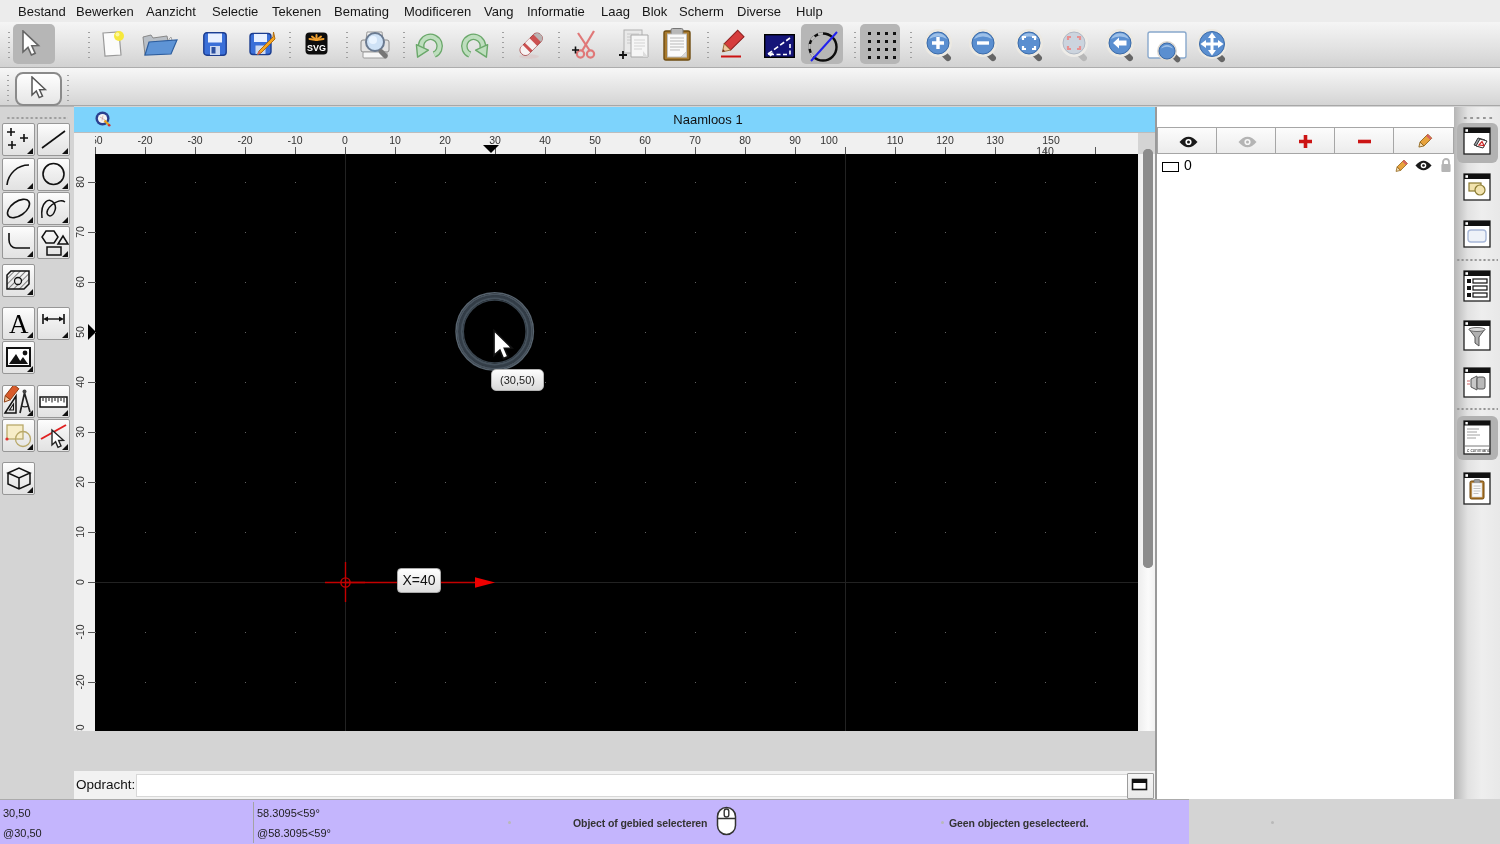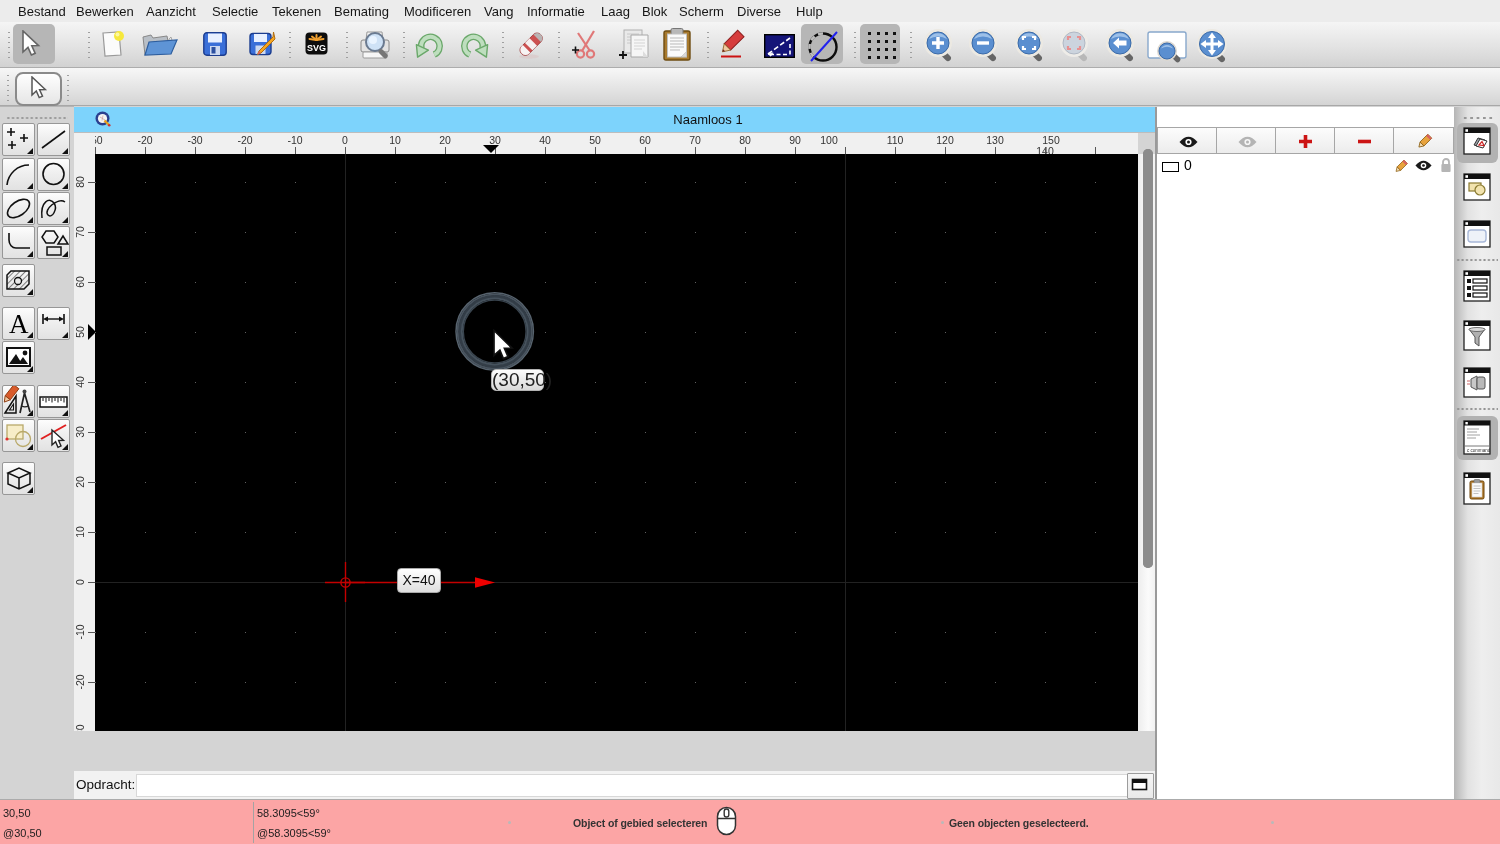--- a/index.html
+++ b/index.html
@@ -44,21 +44,21 @@
 #rpanel{left:1157px;top:107px;width:297px;height:692px;background:#fff;}
 #rptitle{left:0;top:0;width:297px;height:20px;background:linear-gradient(180deg,#f2f2f2,#d9d9d9);
   border-bottom:1px solid #b4b4b4;}
 .lbtn{position:absolute;top:20px;height:27px;background:linear-gradient(180deg,#fcfcfc,#ececec);
   border:1px solid #a6a6a6;box-sizing:border-box;}
 #splitter{left:1155px;top:107px;width:2px;height:692px;background:#9a9a9a;}
 
 #rdock{left:1454px;top:107px;width:46px;height:692px;
   background:linear-gradient(90deg,#b5b5b5,#e2e2e2 30%,#eeeeee 60%,#e8e8e8);}
 
-#statusbar{left:0;top:799px;width:1500px;height:45px;background:#fca5a5;border-top:1px solid #ababab;text-decoration:underline;}
+#statusbar{left:0;top:799px;width:1189px;height:45px;background:#c4b5fd;border-top:1px solid #ababab;text-decoration:underline;}
 #statusbar .s1{position:absolute;font-size:11px;color:#1d1d1d;}
 .dot{position:absolute;width:3px;height:3px;border-radius:2px;background:#b9b9b9;}
 </style>
 </head>
 <body>
 <div id="stage">
   <div class="abs" id="tb1">
     <div class="vsep" style="left:8px"></div>
     <div class="pressed" style="left:13px;top:2px;width:42px;height:40px"></div>
     <svg class="abs" style="left:18px;top:8px" width="24" height="27" viewBox="0 0 24 27">
@@ -543,21 +543,21 @@
         <circle cx="399.7" cy="177.5" r="34.9" stroke="#333d47" stroke-width="3"></circle>
         <circle cx="399.7" cy="177.5" r="32.9" stroke="#46525d" stroke-width="2"></circle>
         <circle cx="399.7" cy="177.5" r="31.4" stroke="#39444e" stroke-width="1.4"></circle>
       </g>
     </svg>
 
     <div class="abs" style="left:302px;top:414px;width:42px;height:23px;background:linear-gradient(180deg,#ffffff,#dedede);
       border:1px solid #a9a9a9;border-radius:4px;font-size:14px;color:#111;text-align:center;line-height:23px">X=40</div>
 
     <div class="abs" style="left:396px;top:215px;width:51px;height:20px;background:linear-gradient(180deg,#fdfdfd,#d9d9d9);
-      border:1px solid #b3b3b3;border-radius:5px;font-size:19px;color:#222;text-align:center;line-height:20px">(30,50)</div>
+      border:1px solid #b3b3b3;border-radius:5px;font-size:11px;color:#222;text-align:center;line-height:20px">(30,50)</div>
 
     <svg class="abs" style="left:394px;top:175px" width="26" height="34" viewBox="0 0 26 34">
       <path d="M5,1.5 L5,26.5 L10.9,21.1 L14.4,29.6 L19,27.6 L15.4,19.4 L23,19.1 Z" fill="#fff" stroke="#111" stroke-width="1.7"></path>
     </svg>
   </div>
   <div class="abs" id="vscroll"></div>
   <div class="abs" id="vthumb"></div>
   <div class="abs" id="vthumb"></div>
   <div class="abs" id="cmdrow">
     <div class="abs" style="left:2px;top:6px;font-size:13.5px;color:#111">Opdracht:</div>

